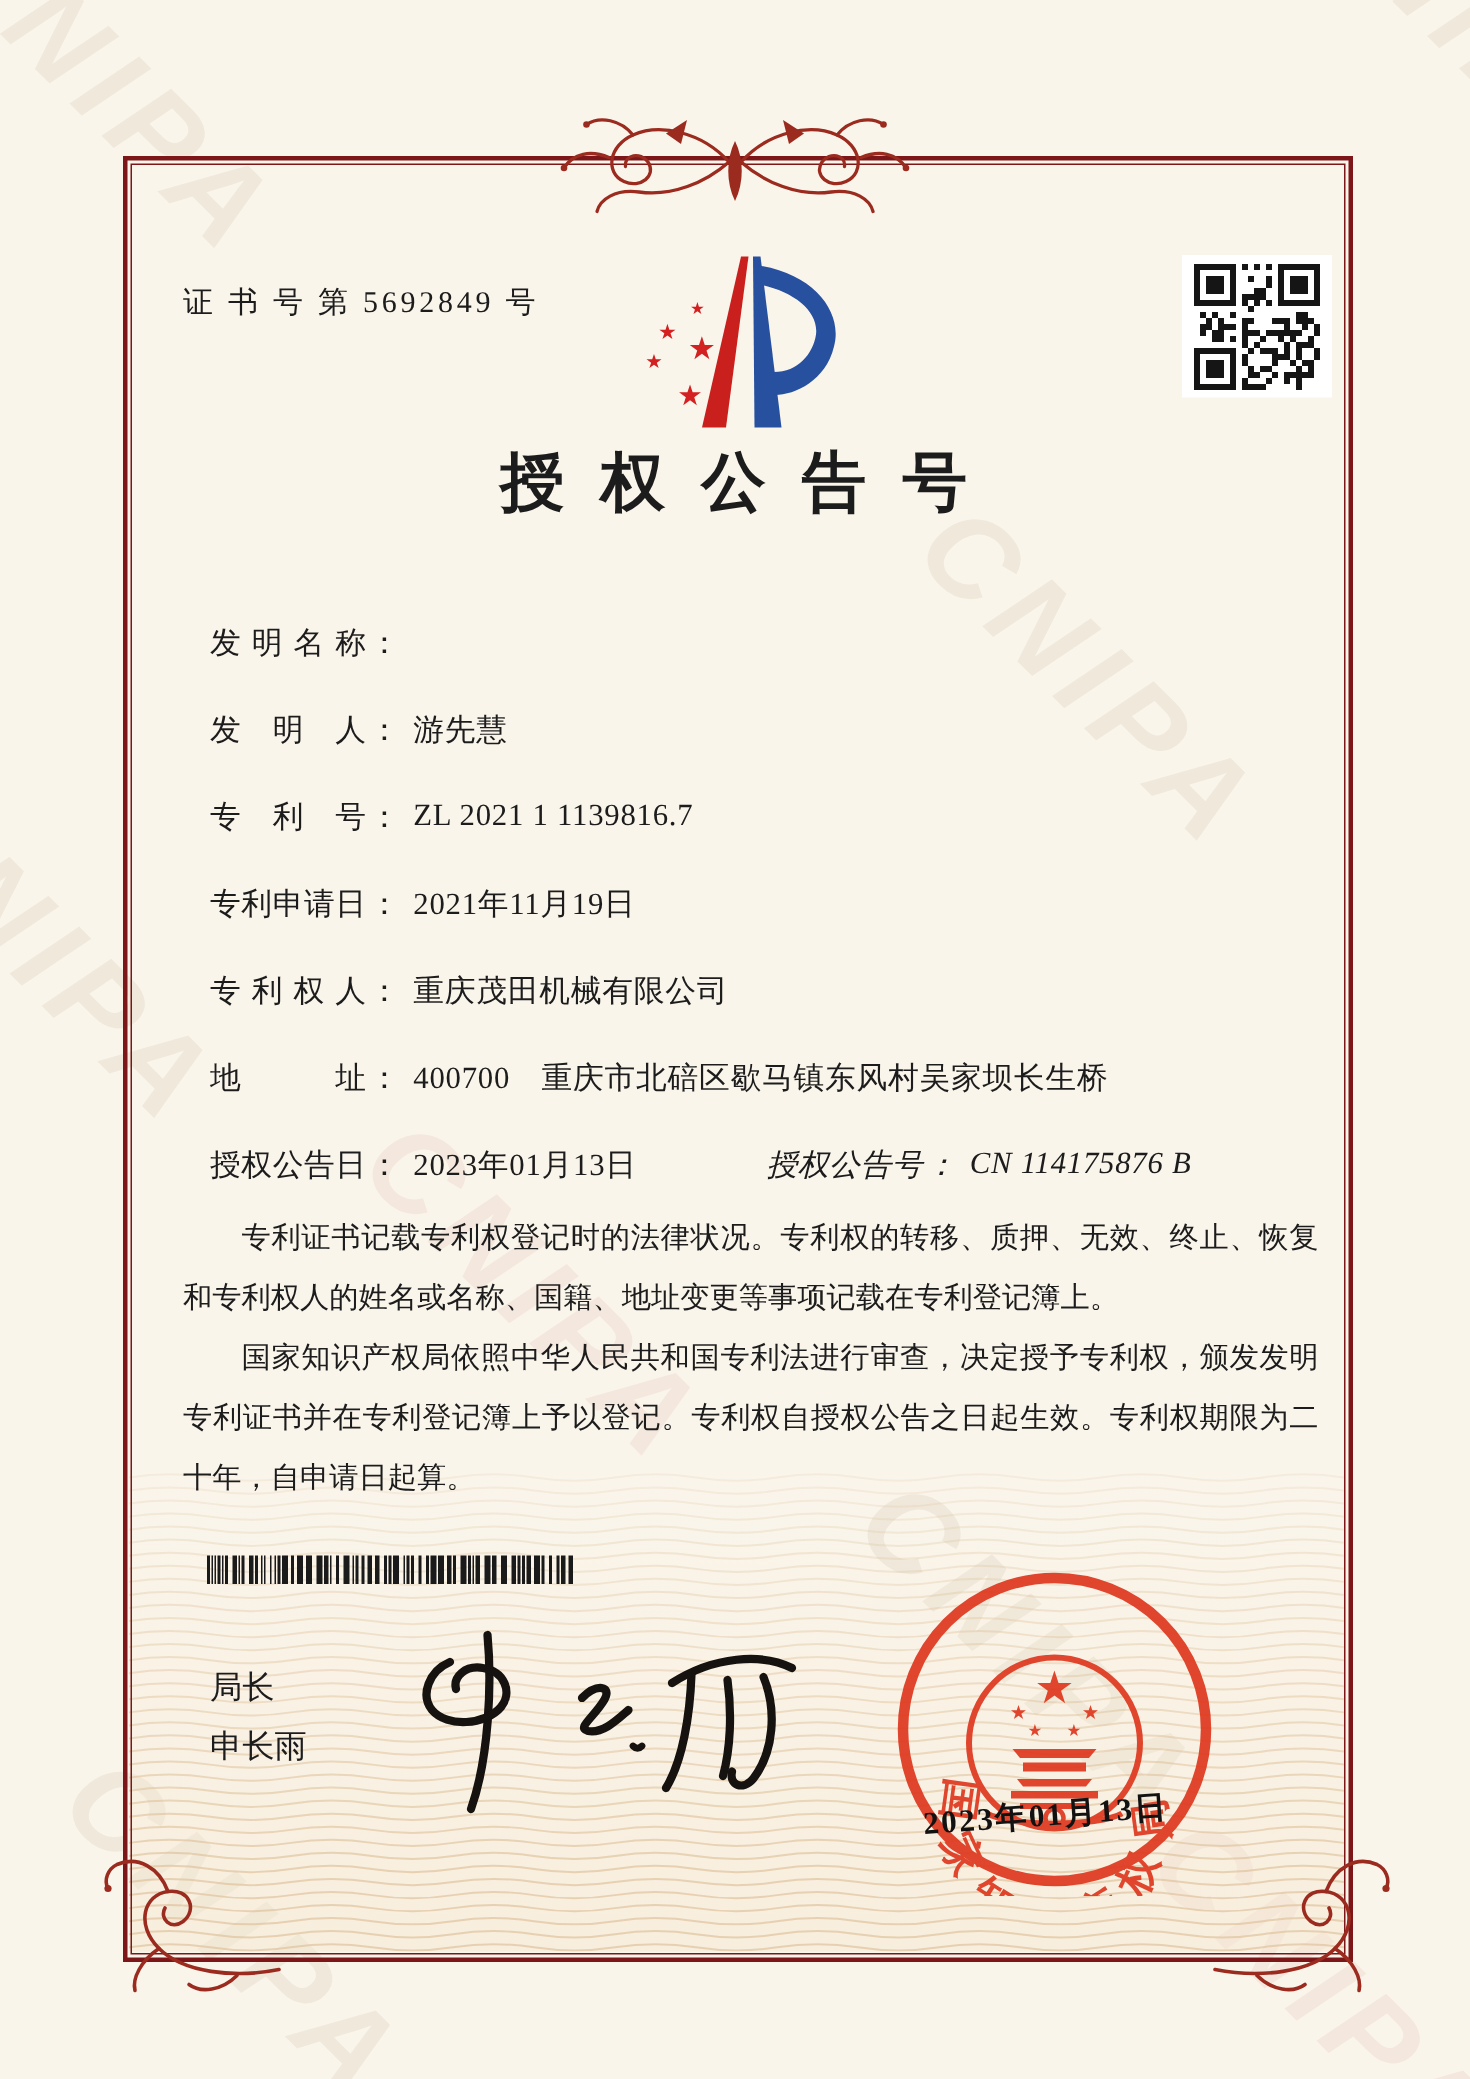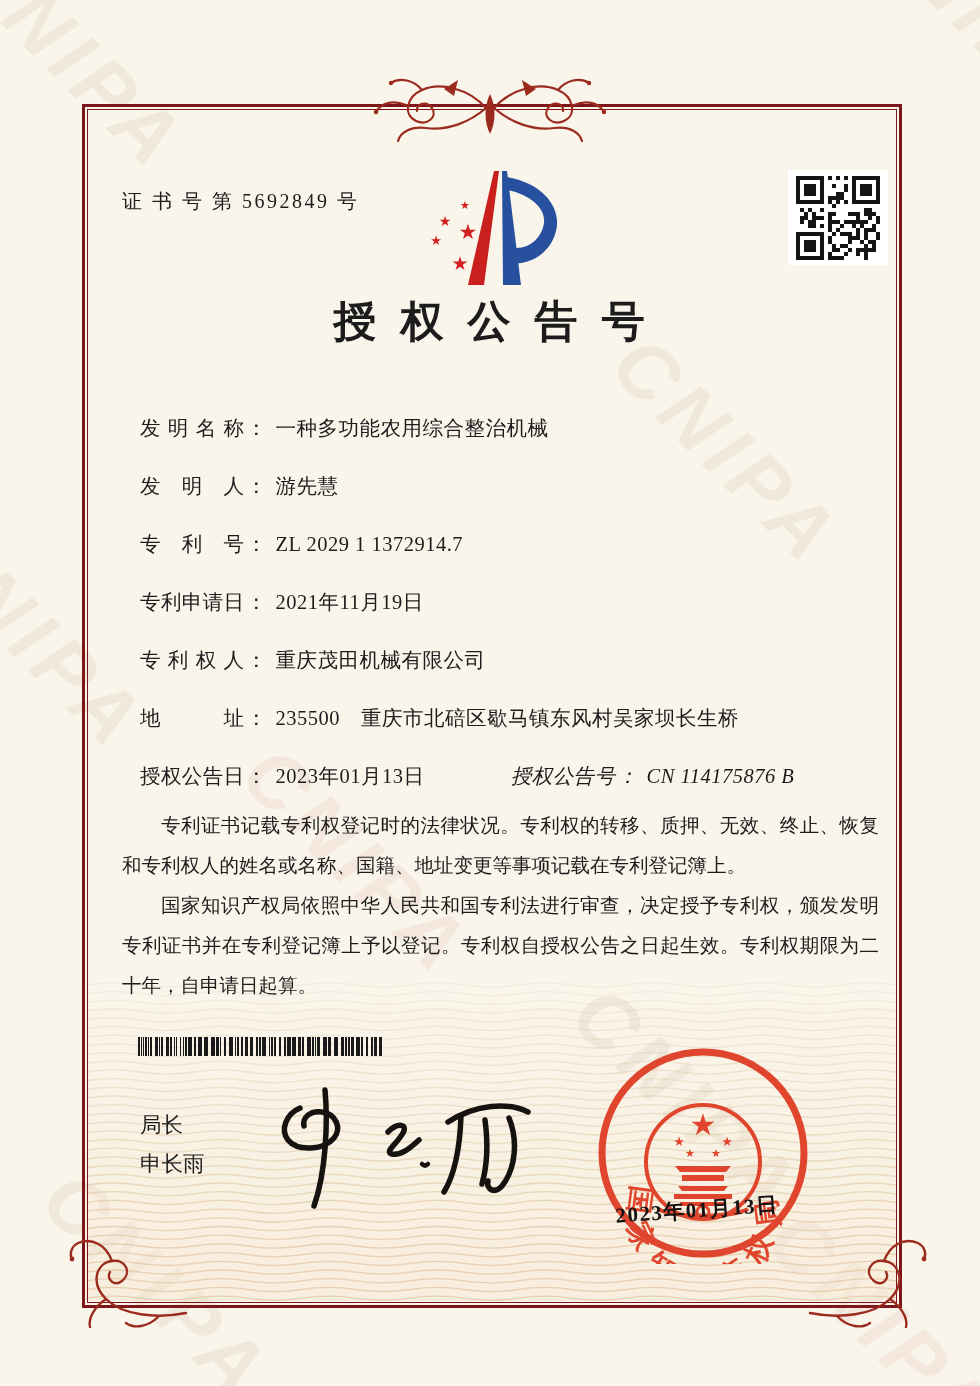--- a/index.html
+++ b/index.html
@@ -603,46 +603,45 @@
   </div>
 
   <div class="title">
     <span>授权公告号</span>
   </div>
 
   <div class="fields">
     <div class="frow">
       <span class="flabel">发明名称</span>
         <span class="fcolon">：</span>
-        <span class="fvalue">一种多功能农用综合整治机械</span>
     </div>
     <div class="frow">
       <span class="flabel">发明人</span>
         <span class="fcolon">：</span>
         <span class="fvalue">游先慧</span>
     </div>
     <div class="frow">
       <span class="flabel">专利号</span>
         <span class="fcolon">：</span>
-        <span class="fvalue">ZL 2029 1 1372914.7</span>
+        <span class="fvalue">ZL 2021 1 1139816.7</span>
     </div>
     <div class="frow">
       <span class="flabel">专利申请日</span>
         <span class="fcolon">：</span>
         <span class="fvalue">2021年11月19日</span>
     </div>
     <div class="frow">
       <span class="flabel">专利权人</span>
         <span class="fcolon">：</span>
         <span class="fvalue">重庆茂田机械有限公司</span>
     </div>
     <div class="frow">
       <span class="flabel">地址</span>
         <span class="fcolon">：</span>
-        <span class="fvalue">235500　重庆市北碚区歇马镇东风村吴家坝长生桥</span>
+        <span class="fvalue">400700　重庆市北碚区歇马镇东风村吴家坝长生桥</span>
     </div>
     <div class="frow">
       <span class="flabel">授权公告日</span>
         <span class="fcolon">：</span>
         <span class="fvalue">2023年01月13日</span>
       <span class="pair2">
         <span class="flabel">授权公告号</span>
           <span class="fcolon">：</span>
           <span class="fvalue">CN 114175876 B</span>
       </span>

